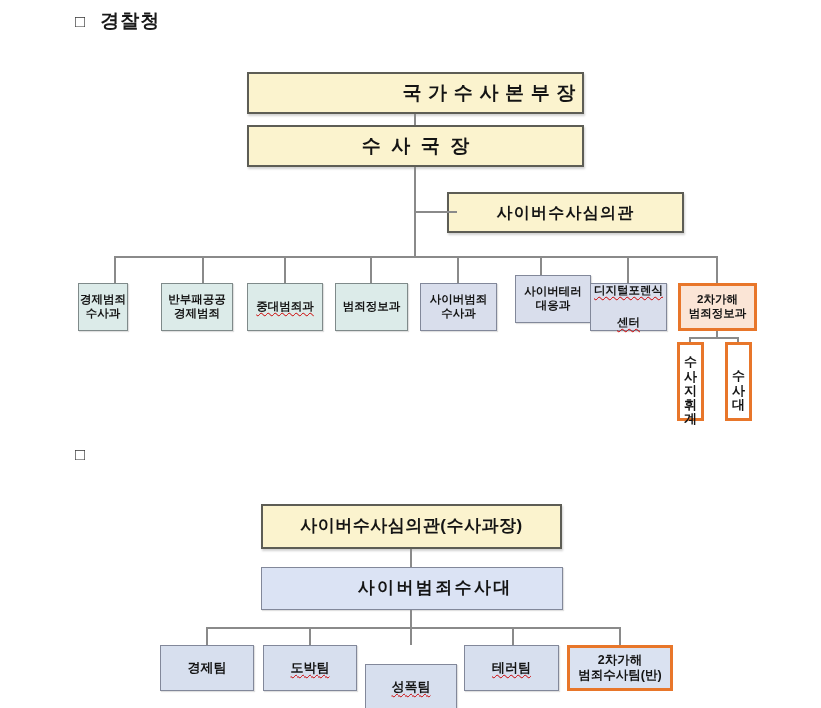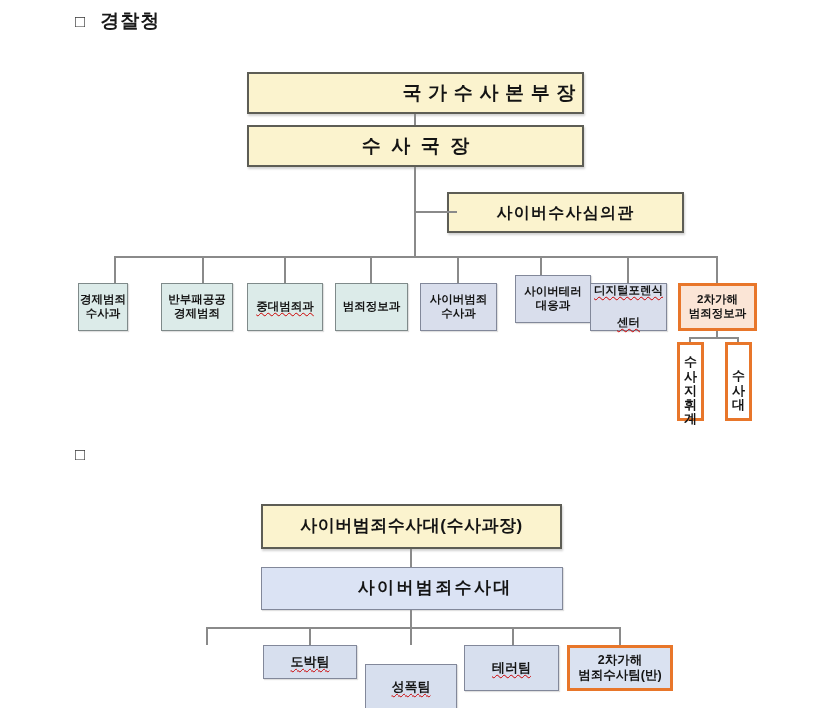--- a/index.html
+++ b/index.html
@@ -121,36 +121,39 @@
   </div>
   <div class="box white-orange" style="left:725px;top:342px;width:27px;height:79px;">
     <span class="vtext">수사대</span>
   </div>
 
   <div class="sec-title" style="left:75px;top:446px;">
     <span class="bullet">□</span>
   </div>
 
   <div class="box yellow t-chief" style="left:261px;top:504px;width:301px;height:45px;">
-    <span>사이버범죄수사대(수사과장)</span>
+    <span>사이버수사심의관(수사과장)</span>
   </div>
   <div class="vline" style="left:410px;top:549px;height:18px;"></div>
   <div class="box blue t-unit" style="left:261px;top:567px;width:302px;height:43px;padding-left:44px;">
     <span>사이버범죄수사대</span>
   </div>
 
   <div class="vline" style="left:410px;top:610px;height:18px;"></div>
   <div class="hline" style="left:206px;top:627px;width:415px;"></div>
   <div class="vline" style="left:206px;top:627px;height:18px;"></div>
   <div class="vline" style="left:309px;top:627px;height:18px;"></div>
   <div class="vline" style="left:410px;top:627px;height:18px;"></div>
   <div class="vline" style="left:512px;top:627px;height:18px;"></div>
   <div class="vline" style="left:619px;top:627px;height:18px;"></div>
 
-  <div class="box team t-team" style="left:263px;top:645px;width:94px;height:34px;">
+  <div class="box team t-team" style="left:160px;top:645px;width:94px;height:46px;">
+    <span>경제팀</span>
+  </div>
+  <div class="box team t-team" style="left:263px;top:645px;width:94px;height:46px;">
     <span class="sq">도박팀</span>
   </div>
   <div class="box team t-team" style="left:365px;top:645px;width:92px;height:46px;margin-top:19px;">
     <span class="sq">성폭팀</span>
   </div>
   <div class="box team t-team" style="left:464px;top:645px;width:95px;height:46px;">
     <span class="sq">테러팀</span>
   </div>
   <div class="box blue-orange t-team2" style="left:567px;top:645px;width:106px;height:46px;">
     <span>2차가해</span>

